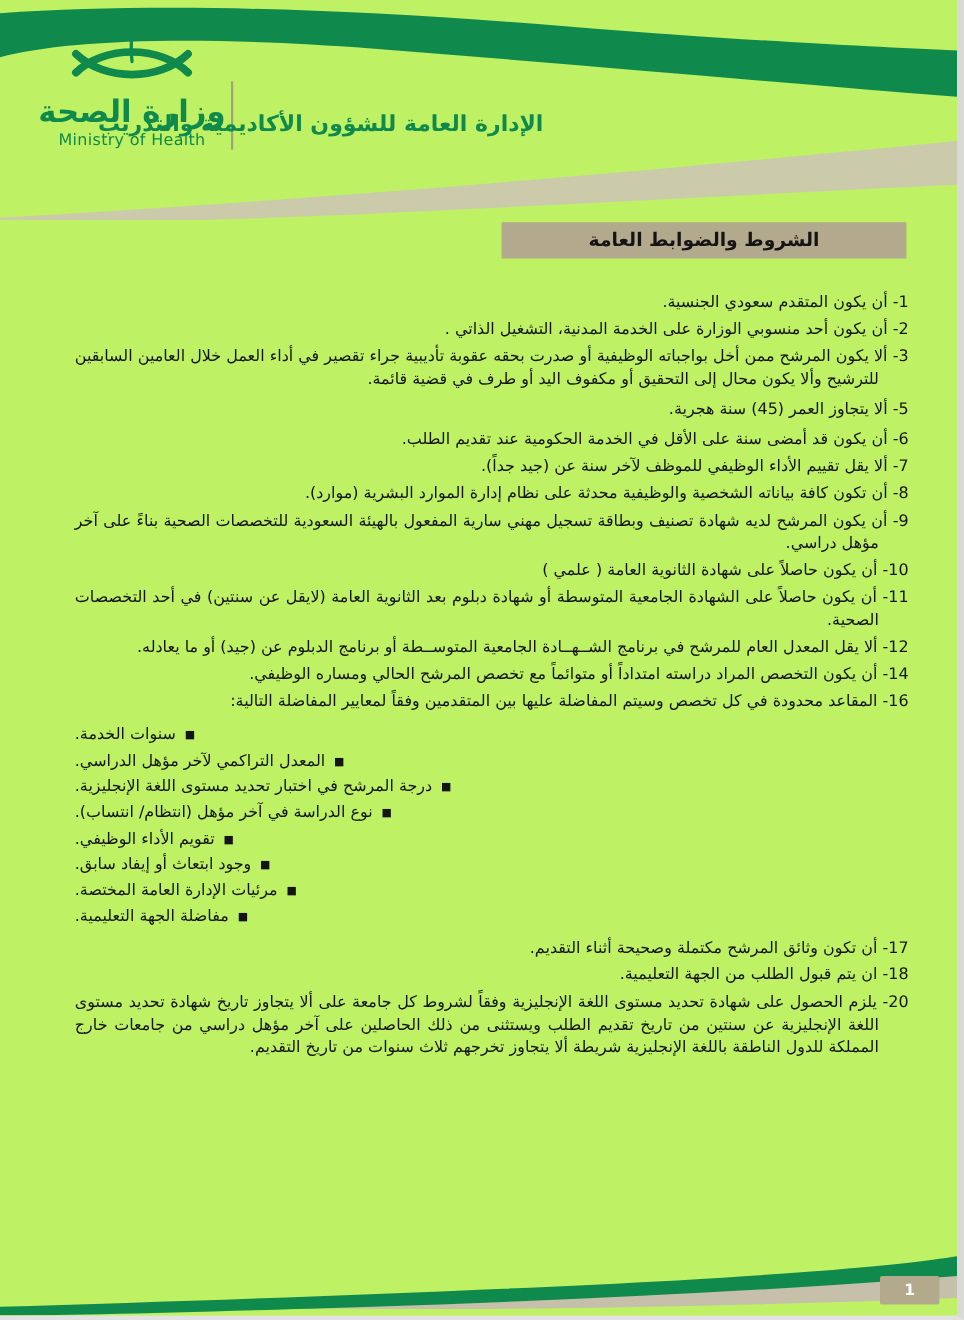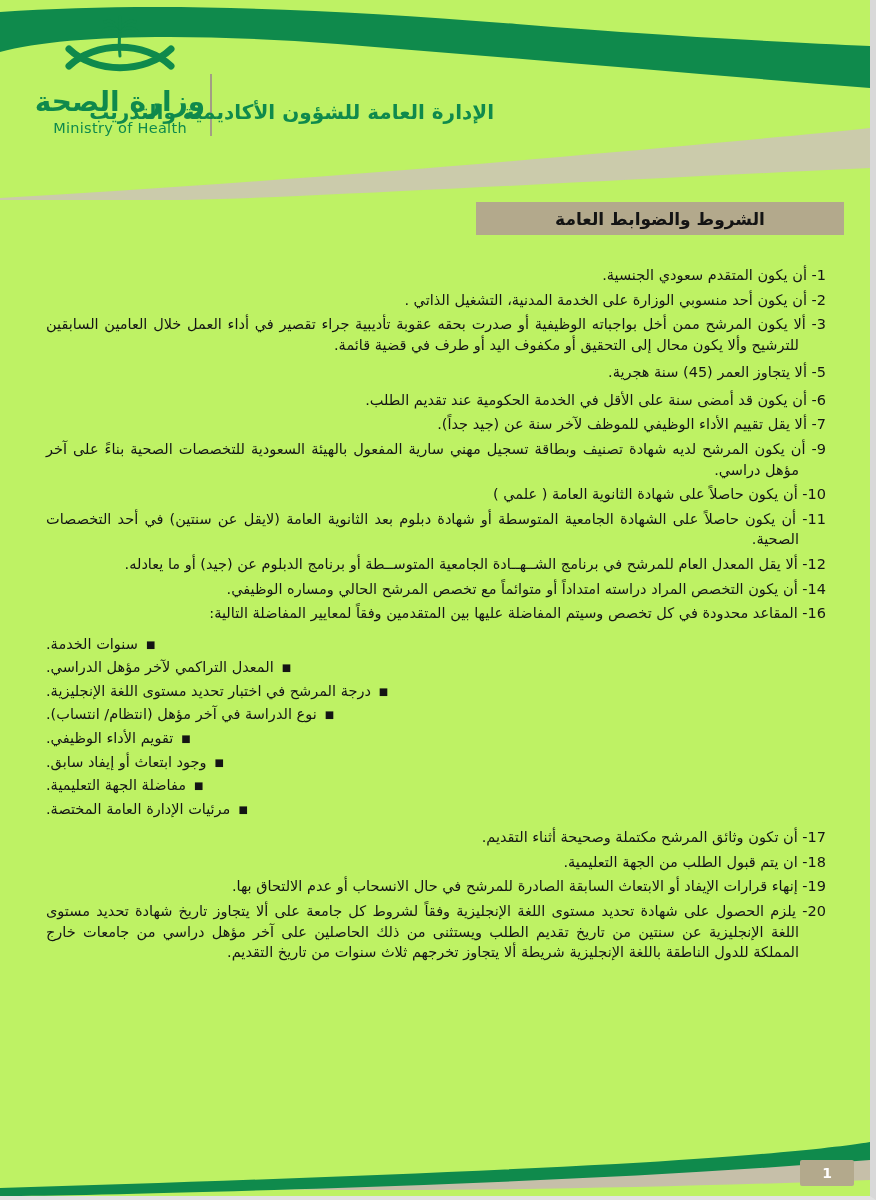--- a/index.html
+++ b/index.html
@@ -16,27 +16,27 @@
   .logo-ar { color:#0f8a4c; font-size:28px; font-weight:bold; direction:rtl; line-height:1.15; }
   .logo-en { color:#0f8a4c; font-size:14.5px; margin-top:2px; letter-spacing:.3px; }
   .header-divider { position:absolute; left:210px; top:74px; width:2px; height:62px; background:#a39e84; z-index:2; }
   .dept-title {
     position:absolute; left:226px; top:100px; width:268px; z-index:2;
     direction:rtl; text-align:right; white-space:nowrap;
     color:#0f8a4c; font-weight:bold; font-size:20px;
   }
   
   .title-box {
-    position:relative; z-index:2; margin:202px 26px 0 auto; width:368px; height:33px;
+    position:relative; z-index:2; margin:202px 46px 0 auto; width:368px; height:33px;
     background:#b3a98c; display:flex; align-items:center; justify-content:center; direction:rtl;
   }
   .title-box span { font-weight:bold; font-size:17px; color:#141414; }
   
   .doc-body {
-    position:relative; z-index:1; margin:30px 44px 0 46px;
+    position:relative; z-index:1; margin:30px 44px 0 68px;
     direction:rtl; color:#141414; font-size:14.5px; line-height:1.42;
   }
   .item { text-align:justify; padding-right:27px; text-indent:-27px; margin-bottom:4px; }
   .item.gap { margin-top:7px; }
   .bullets { margin:10px 72px 8px 0; }
   .bullet-row { margin-bottom:3px; text-align:left; }
   .bullet { font-size:10px; margin-left:8px; vertical-align:1px; }
   
   .bottom-swoosh { position:absolute; bottom:0; left:0; width:100%; height:70px; display:block; z-index:1; }
   .page-num-box {
@@ -83,41 +83,41 @@
   </div>
 
   <main class="doc-body">
 
     <div class="item"><span class="num">1-</span> <span>أن يكون المتقدم سعودي الجنسية.</span></div>
     <div class="item"><span class="num">2-</span> <span>أن يكون أحد منسوبي الوزارة على الخدمة المدنية، التشغيل الذاتي .</span></div>
     <div class="item"><span class="num">3-</span> <span>ألا يكون المرشح ممن أخل بواجباته الوظيفية أو صدرت بحقه عقوبة تأديبية جراء تقصير في أداء العمل خلال العامين السابقين للترشيح وألا يكون محال إلى التحقيق أو مكفوف اليد أو طرف في قضية قائمة.</span></div>
     <div class="item gap"><span class="num">5-</span> <span>ألا يتجاوز العمر (45) سنة هجرية.</span></div>
     <div class="item gap"><span class="num">6-</span> <span>أن يكون قد أمضى سنة على الأقل في الخدمة الحكومية عند تقديم الطلب.</span></div>
     <div class="item"><span class="num">7-</span> <span>ألا يقل تقييم الأداء الوظيفي للموظف لآخر سنة عن (جيد جداً).</span></div>
+    <div class="item"><span class="num">8-</span> <span>أن تكون كافة بياناته الشخصية والوظيفية محدثة على نظام إدارة الموارد البشرية (موارد).</span></div>
     <div class="item"><span class="num">9-</span> <span>أن يكون المرشح لديه شهادة تصنيف وبطاقة تسجيل مهني سارية المفعول بالهيئة السعودية للتخصصات الصحية بناءً على آخر مؤهل دراسي.</span></div>
     <div class="item"><span class="num">10-</span> <span>أن يكون حاصلاً على شهادة الثانوية العامة ( علمي )</span></div>
     <div class="item"><span class="num">11-</span> <span>أن يكون حاصلاً على الشهادة الجامعية المتوسطة أو شهادة دبلوم بعد الثانوية العامة (لايقل عن سنتين) في أحد التخصصات الصحية.</span></div>
     <div class="item"><span class="num">12-</span> <span>ألا يقل المعدل العام للمرشح في برنامج الشــهــادة الجامعية المتوســطة أو برنامج الدبلوم عن (جيد) أو ما يعادله.</span></div>
     <div class="item"><span class="num">14-</span> <span>أن يكون التخصص المراد دراسته امتداداً أو متوائماً مع تخصص المرشح الحالي ومساره الوظيفي.</span></div>
     <div class="item"><span class="num">16-</span> <span>المقاعد محدودة في كل تخصص وسيتم المفاضلة عليها بين المتقدمين وفقاً لمعايير المفاضلة التالية:</span></div>
 
     <div class="bullets">
       <div class="bullet-row"><span class="bullet">■</span><span>سنوات الخدمة.</span></div>
       <div class="bullet-row"><span class="bullet">■</span><span>المعدل التراكمي لآخر مؤهل الدراسي.</span></div>
       <div class="bullet-row"><span class="bullet">■</span><span>درجة المرشح في اختبار تحديد مستوى اللغة الإنجليزية.</span></div>
       <div class="bullet-row"><span class="bullet">■</span><span>نوع الدراسة في آخر مؤهل (انتظام/ انتساب).</span></div>
       <div class="bullet-row"><span class="bullet">■</span><span>تقويم الأداء الوظيفي.</span></div>
       <div class="bullet-row"><span class="bullet">■</span><span>وجود ابتعاث أو إيفاد سابق.</span></div>
+      <div class="bullet-row"><span class="bullet">■</span><span>مرئيات الإدارة العامة المختصة.</span></div>
       <div class="bullet-row"><span class="bullet">■</span><span>مفاضلة الجهة التعليمية.</span></div>
-      <div class="bullet-row"><span class="bullet">■</span><span>مرئيات الإدارة العامة المختصة.</span></div>
     </div>
 
     <div class="item"><span class="num">17-</span> <span>أن تكون وثائق المرشح مكتملة وصحيحة أثناء التقديم.</span></div>
     <div class="item"><span class="num">18-</span> <span>ان يتم قبول الطلب من الجهة التعليمية.</span></div>
-    <div class="item"><span class="num">19-</span> <span>إنهاء قرارات الإيفاد أو الابتعاث السابقة الصادرة للمرشح في حال الانسحاب أو عدم الالتحاق بها.</span></div>
     <div class="item"><span class="num">20-</span> <span>يلزم الحصول على شهادة تحديد مستوى اللغة الإنجليزية وفقاً لشروط كل جامعة على ألا يتجاوز تاريخ شهادة تحديد مستوى اللغة الإنجليزية عن سنتين من تاريخ تقديم الطلب ويستثنى من ذلك الحاصلين على آخر مؤهل دراسي من جامعات خارج المملكة للدول الناطقة باللغة الإنجليزية شريطة ألا يتجاوز تخرجهم ثلاث سنوات من تاريخ التقديم.</span></div>
 
   </main>
 
   <svg class="bottom-swoosh" viewBox="0 0 876 70" preserveAspectRatio="none">
     <path d="M260,56 C 480,50 700,40 876,26 L876,54 C 660,62 440,66 260,63 Z" fill="#c6bfa9"></path>
     <path d="M0,62 C 200,56 430,48 620,38 C 760,30 840,22 876,16 L876,34 C 700,48 520,56 340,62 C 180,67 60,70 0,70 Z" fill="#0f8a4c"></path>
   </svg>
 
   <div class="page-num-box">1</div>

